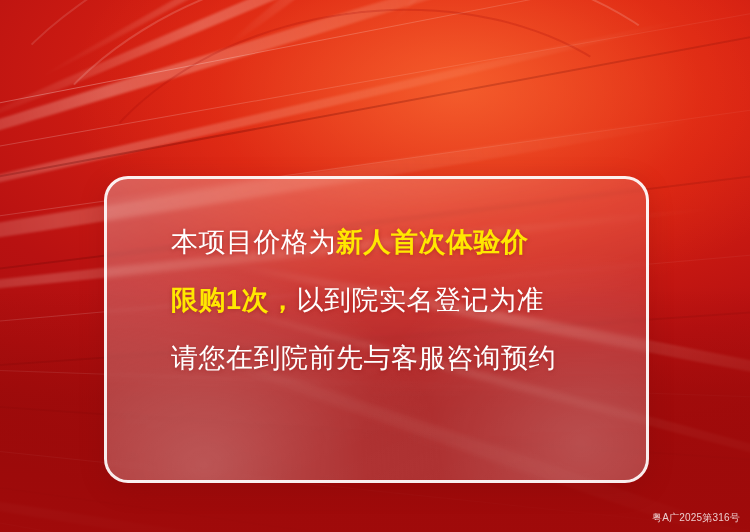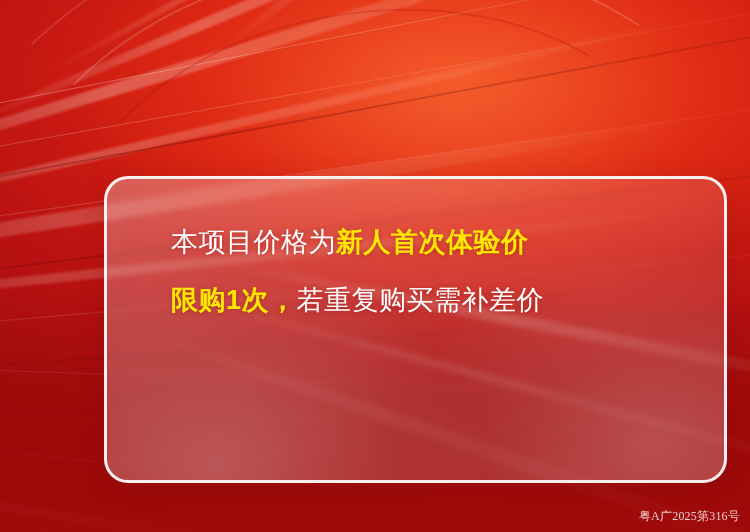--- a/index.html
+++ b/index.html
@@ -79,21 +79,21 @@
     letter-spacing:3.2px;
     color:rgba(255,255,255,.93);
     font-weight:400;
     text-shadow:0 1px 6px rgba(120,0,0,.4);
   }
 
   
   .card{
     position:absolute;
     left:104px; top:176px;
-    width:623px; height:307px;
+    width:545px; height:307px;
     border-radius:24px;
     border:3px solid rgba(255,255,255,.92);
     background:
       linear-gradient(155deg, rgba(255,255,255,.30) 0%, rgba(255,255,255,.15) 38%, rgba(255,255,255,.10) 70%, rgba(255,255,255,.13) 100%);
     backdrop-filter:blur(2px);
     overflow:hidden;
     z-index:5;
     box-shadow:0 6px 26px rgba(110,0,0,.20);
   }
   .card-sheen{
@@ -120,26 +120,25 @@
   .hl{
     color:#ffe800;
     font-weight:700;
     text-shadow:0 1px 4px rgba(120,10,10,.35);
   }
 
   
   .footer{
     position:absolute;
     right:10px; bottom:7px;
-    font-size:12px;
+    font-size:10px;
     color:rgba(255,255,255,.80);
     letter-spacing:.2px;
     z-index:7;
     white-space:nowrap;
-    font-family:Liberation Serif, serif;
   }
 </style>
 </head>
 <body>
 
 <div class="stage">
 
   <div class="bg-base"></div>
   <div class="bg-topglow"></div>
 
@@ -185,22 +184,25 @@
   <div class="card">
     <div class="card-sheen"></div>
     <div class="lines">
 
       <div class="line">
         <span>本项目价格为</span><span class="hl">新人首次体验价</span><span></span>
       </div>
 
 
       <div class="line">
-        <span></span><span class="hl">限购1次，</span><span>若重复购买需补差价</span>
+        <span></span><span class="hl">限购1次，</span><span>以到院实名登记为准</span>
       </div>
 
+      <div class="line">
+        <span>请您在到院前先与客服咨询预约</span><span class="hl"></span><span></span>
+      </div>
 
     </div>
   </div>
 
   <div class="footer">粤A广2025第316号</div>
 
 </div>
 
 </body></html>

